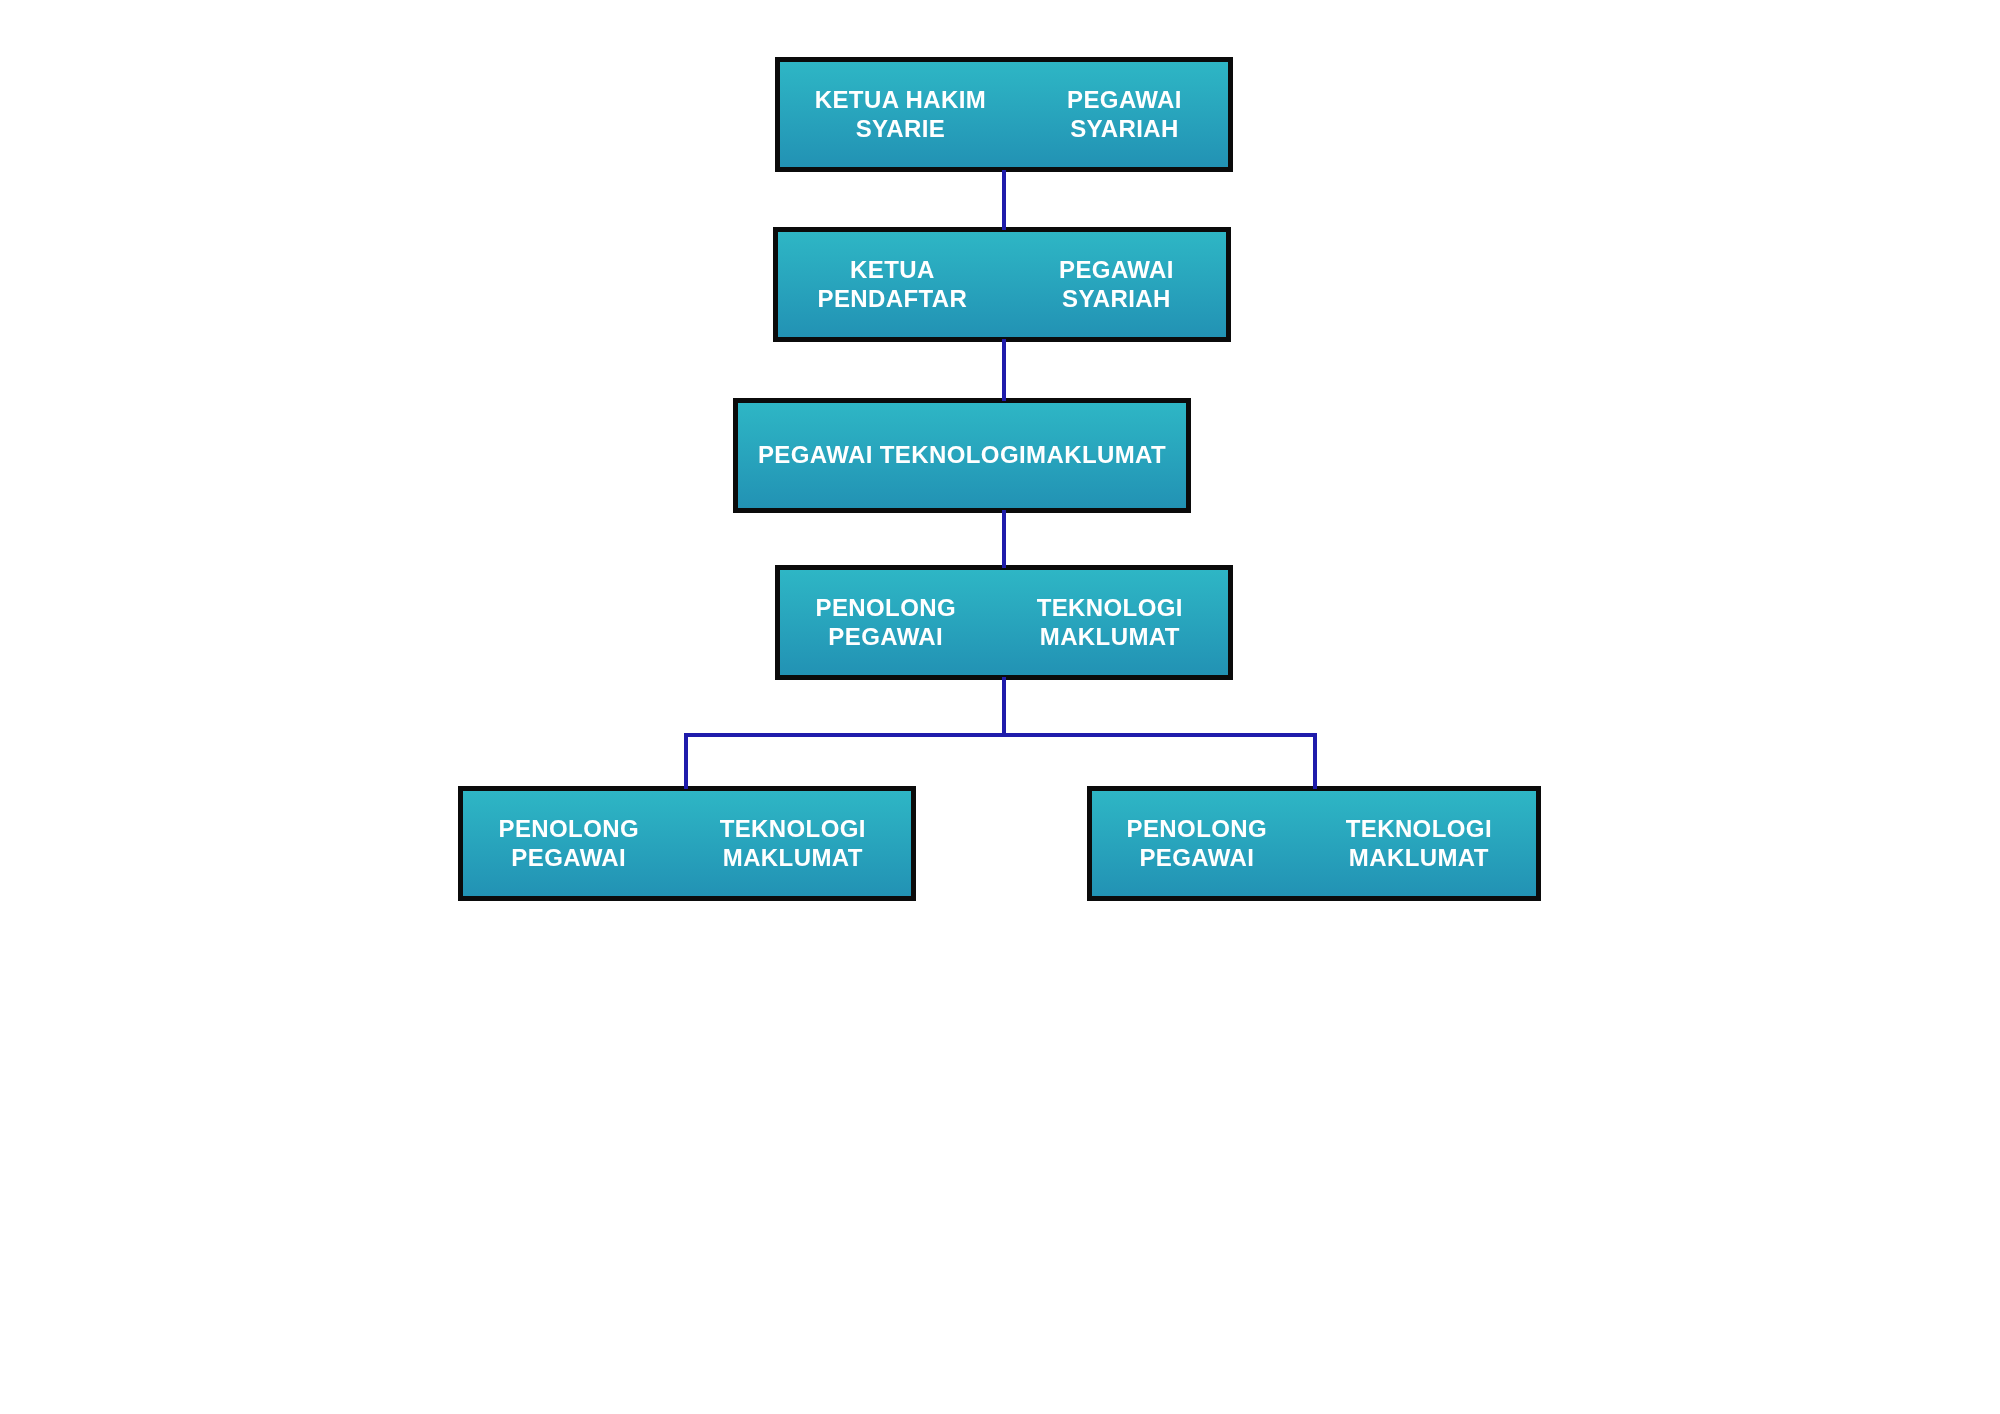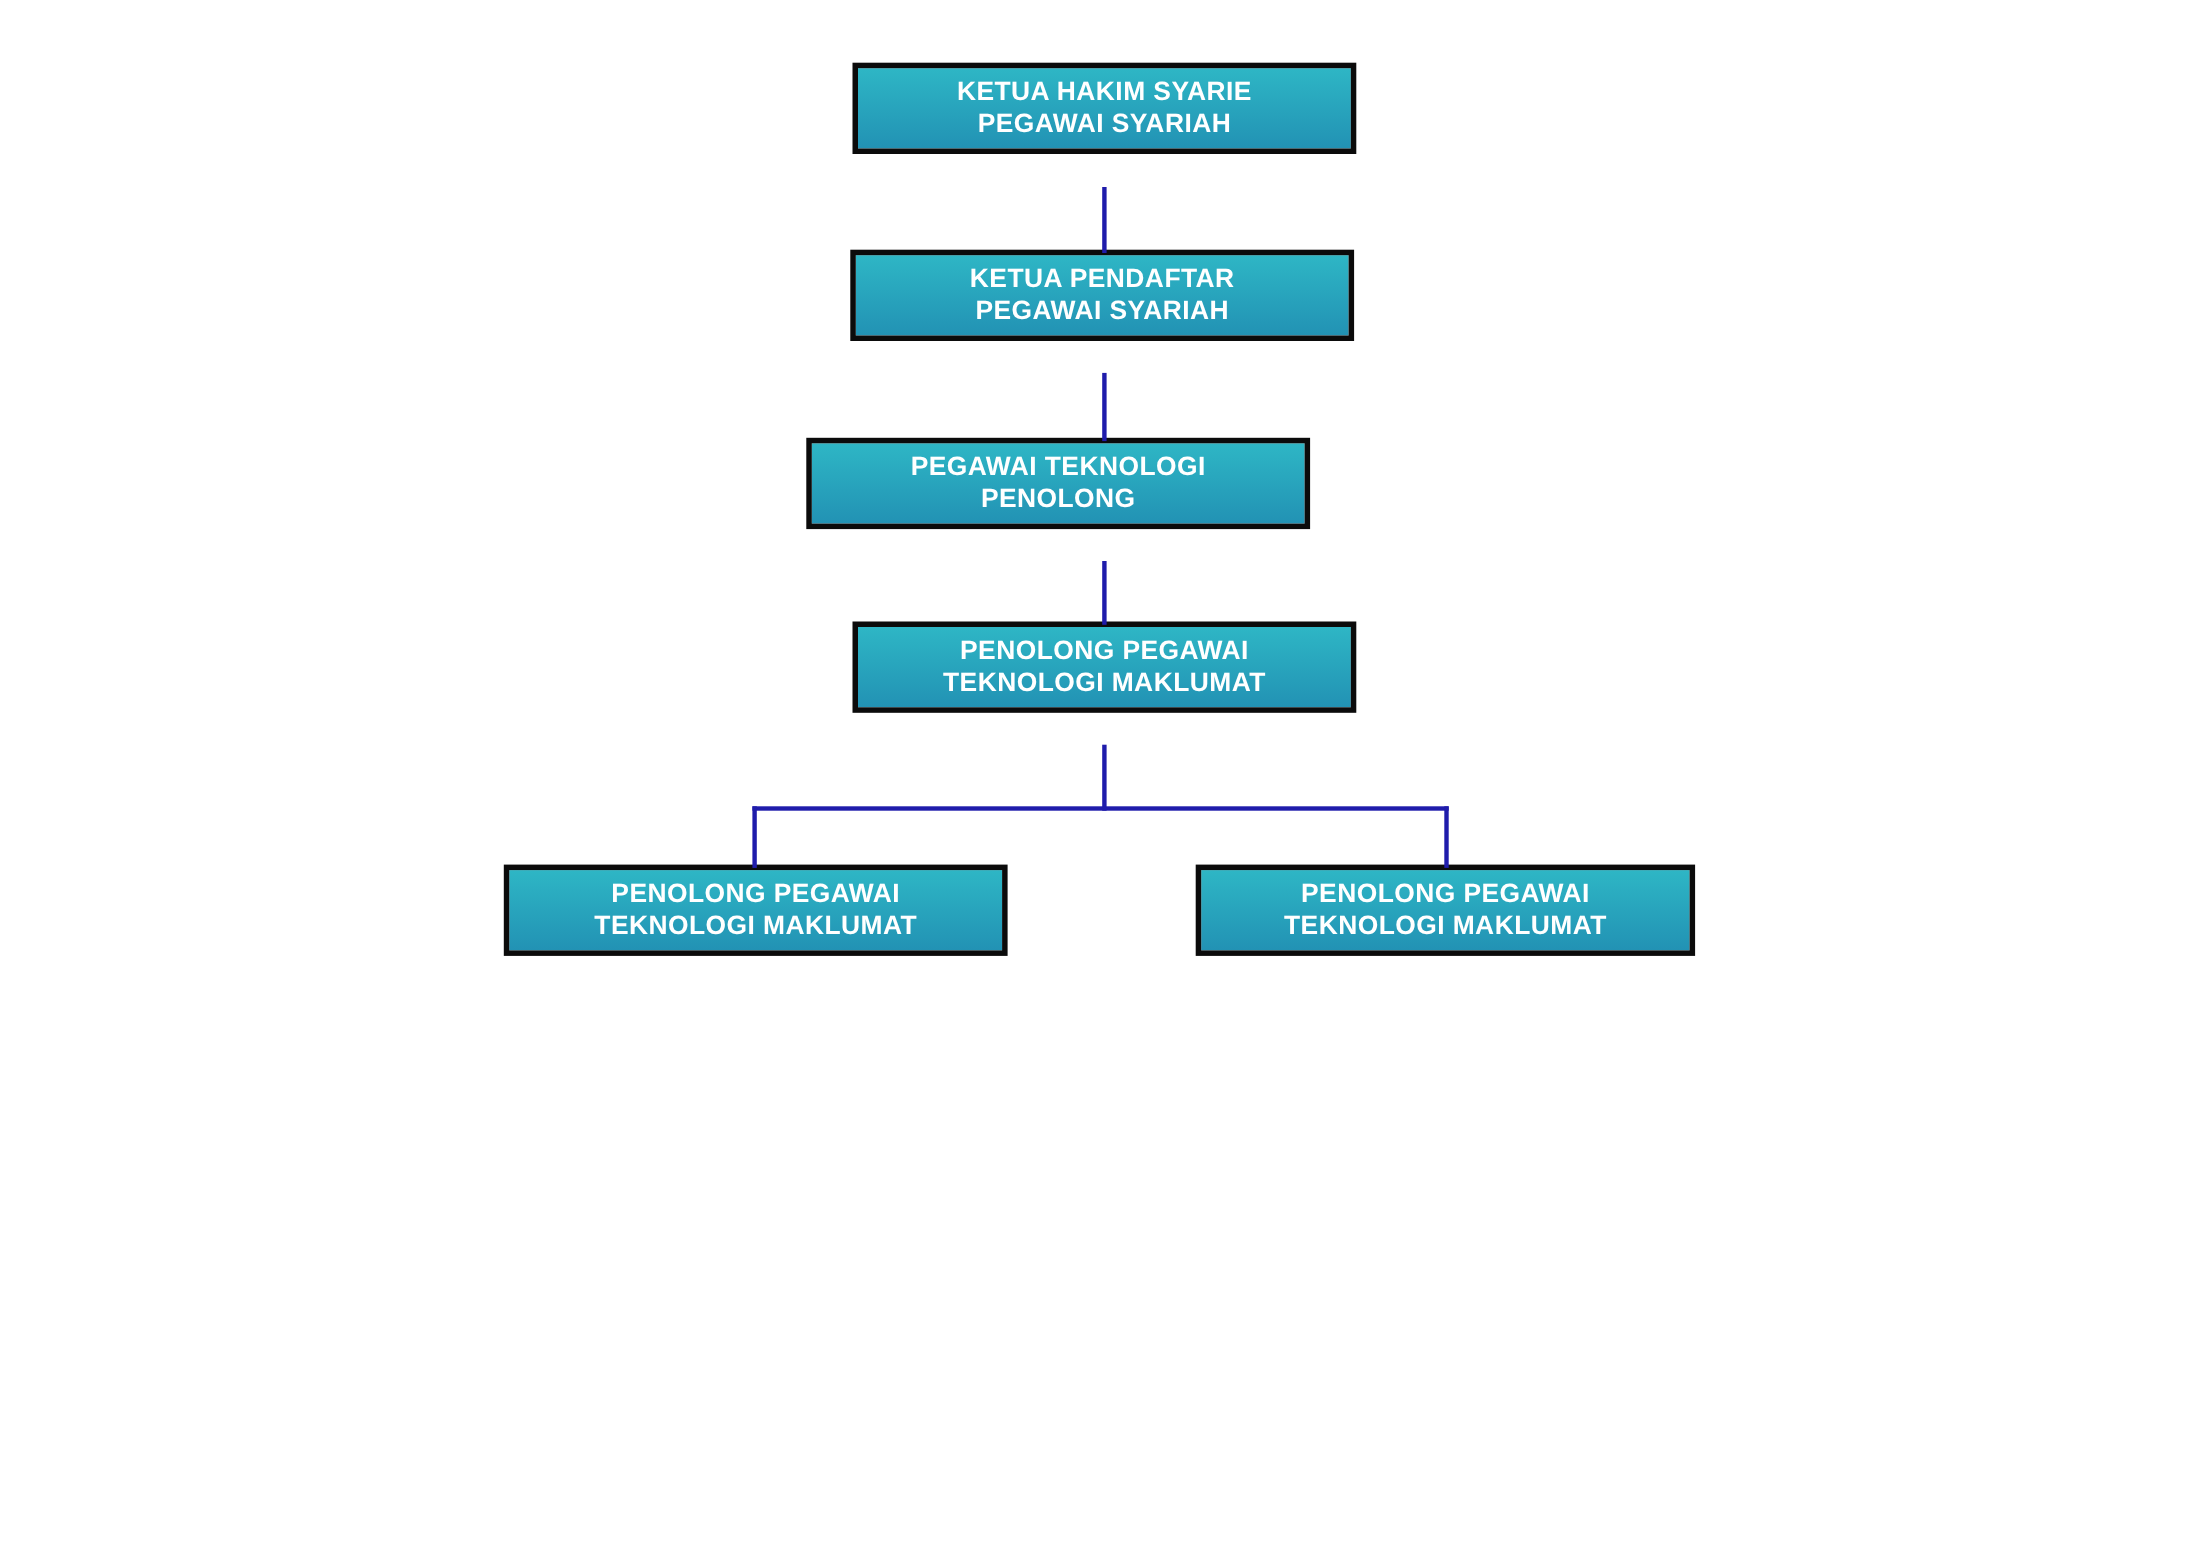--- a/index.html
+++ b/index.html
@@ -9,30 +9,30 @@
     width: 2000px;
     height: 1414px;
     background: var(--background, #ffffff);
     overflow: hidden;
     font-family: "Liberation Sans", sans-serif;
   }
   .node {
     position: absolute;
     box-sizing: border-box;
     width: 458px;
-    height: 83px;
+    height: 115px;
     border: 5px solid var(--node-border, #0b0b0b);
     background: linear-gradient(180deg, var(--node-top, #2eb6c5) 0%, var(--node-bottom, #2292b4) 100%);
     color: var(--text, #ffffff);
     font-weight: bold;
     font-size: 24px;
     line-height: 1.18;
     letter-spacing: 0.4px;
     display: flex;
-    flex-direction: column;
+    flex-direction: row;
     align-items: center;
     justify-content: center;
     text-align: center;
   }
   .node span { display: block; }
   .connector {
     position: absolute;
     background: var(--connector, #1f1cab);
   }
   
@@ -62,21 +62,21 @@
     <span>PEGAWAI SYARIAH</span>
   </div>
 
   <div class="node" id="node-1">
     <span>KETUA PENDAFTAR</span>
     <span>PEGAWAI SYARIAH</span>
   </div>
 
   <div class="node" id="node-2">
     <span>PEGAWAI TEKNOLOGI</span>
-    <span>PENOLONG</span>
+    <span>MAKLUMAT</span>
   </div>
 
   <div class="node" id="node-3">
     <span>PENOLONG PEGAWAI</span>
     <span>TEKNOLOGI MAKLUMAT</span>
   </div>
 
   <div class="node" id="node-4">
     <span>PENOLONG PEGAWAI</span>
     <span>TEKNOLOGI MAKLUMAT</span>

